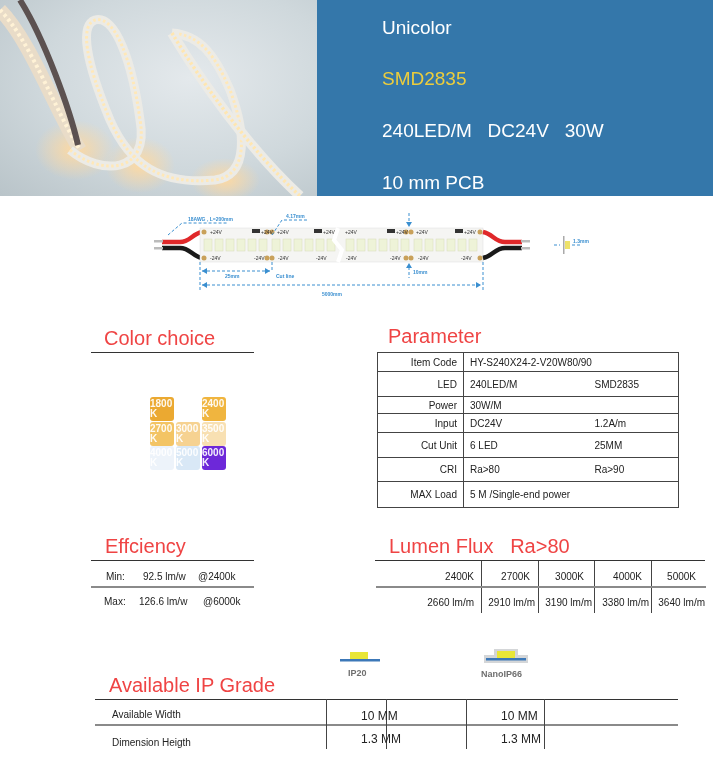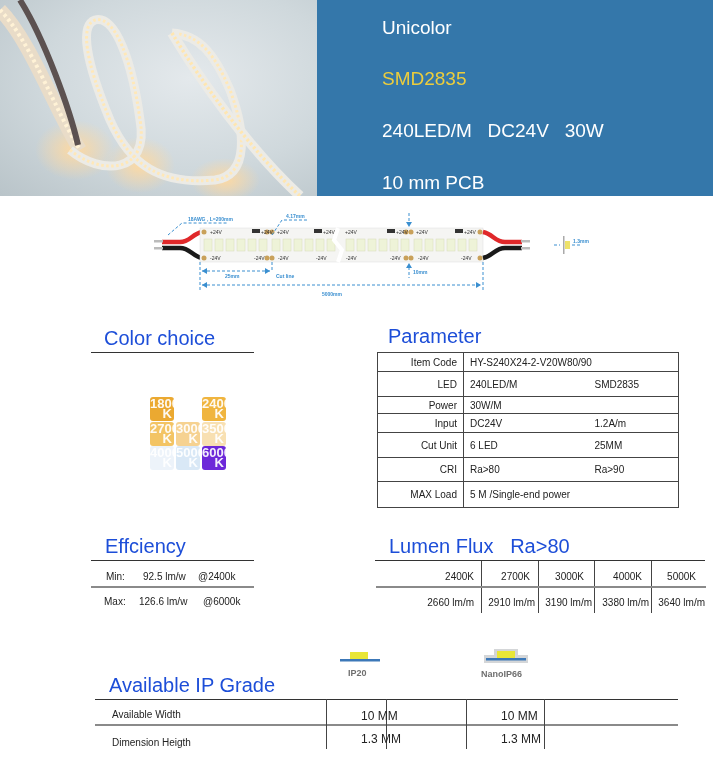--- a/index.html
+++ b/index.html
@@ -18,29 +18,29 @@
     position: absolute; left: 317px; top: 0; width: 396px; height: 196px;
     background: #3477aa;
   }
   .hero-line { position: absolute; left: 65px; font-size: 19px; color: #ffffff; white-space: pre; }
   .hero-line.accent { color: #eccd3c; }
 
   
   .diagram { position: absolute; left: 150px; top: 210px; width: 440px; height: 90px; }
 
   
-  .section-title { position: absolute; font-size: 20px; color: #1d4ed8; white-space: pre; }
+  .section-title { position: absolute; font-size: 20px; color: #ef4444; white-space: pre; }
   .rule { position: absolute; height: 1px; background: #333; }
   .rule.grey { background: #8a8a8a; height: 2px; }
 
   
   .swatch {
     position: absolute; width: 24px; height: 24px; border-radius: 3px;
-    font-size: 13px; font-weight: bold; color: rgba(255,255,255,0.92);
-    text-align: right; padding: 2px 2px 0 0; line-height: 10px;
+    font-size: 10px; font-weight: bold; color: rgba(255,255,255,0.92);
+    padding: 2px 2px 0 0; line-height: 10px;
   }
   .swatch span { display: block; }
 
   
   .param-table {
     position: absolute; left: 377px; top: 352px; width: 302px;
     border-collapse: collapse; font-size: 10px; color: #222;
   }
   .param-table td { border: 1px solid #444; padding: 0 6px; }
   .param-table td.k { text-align: right; width: 86px; }

